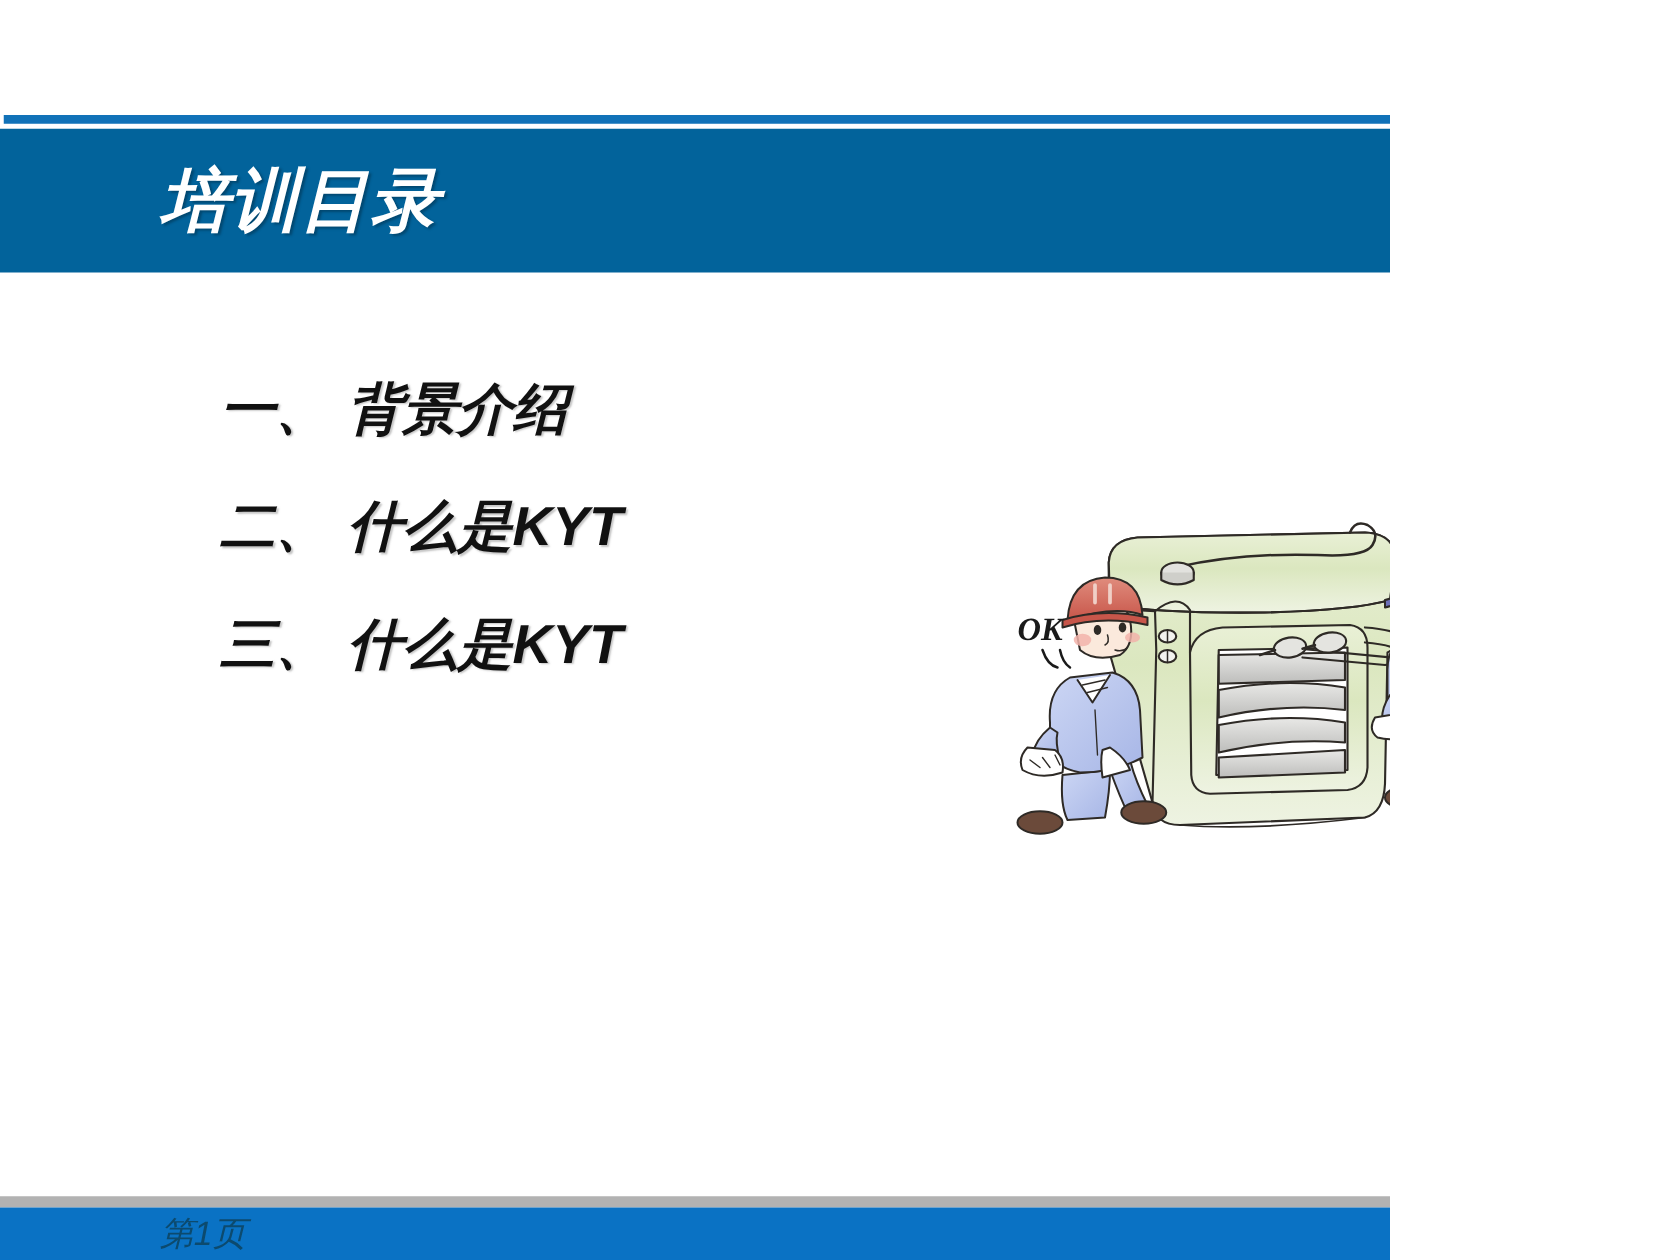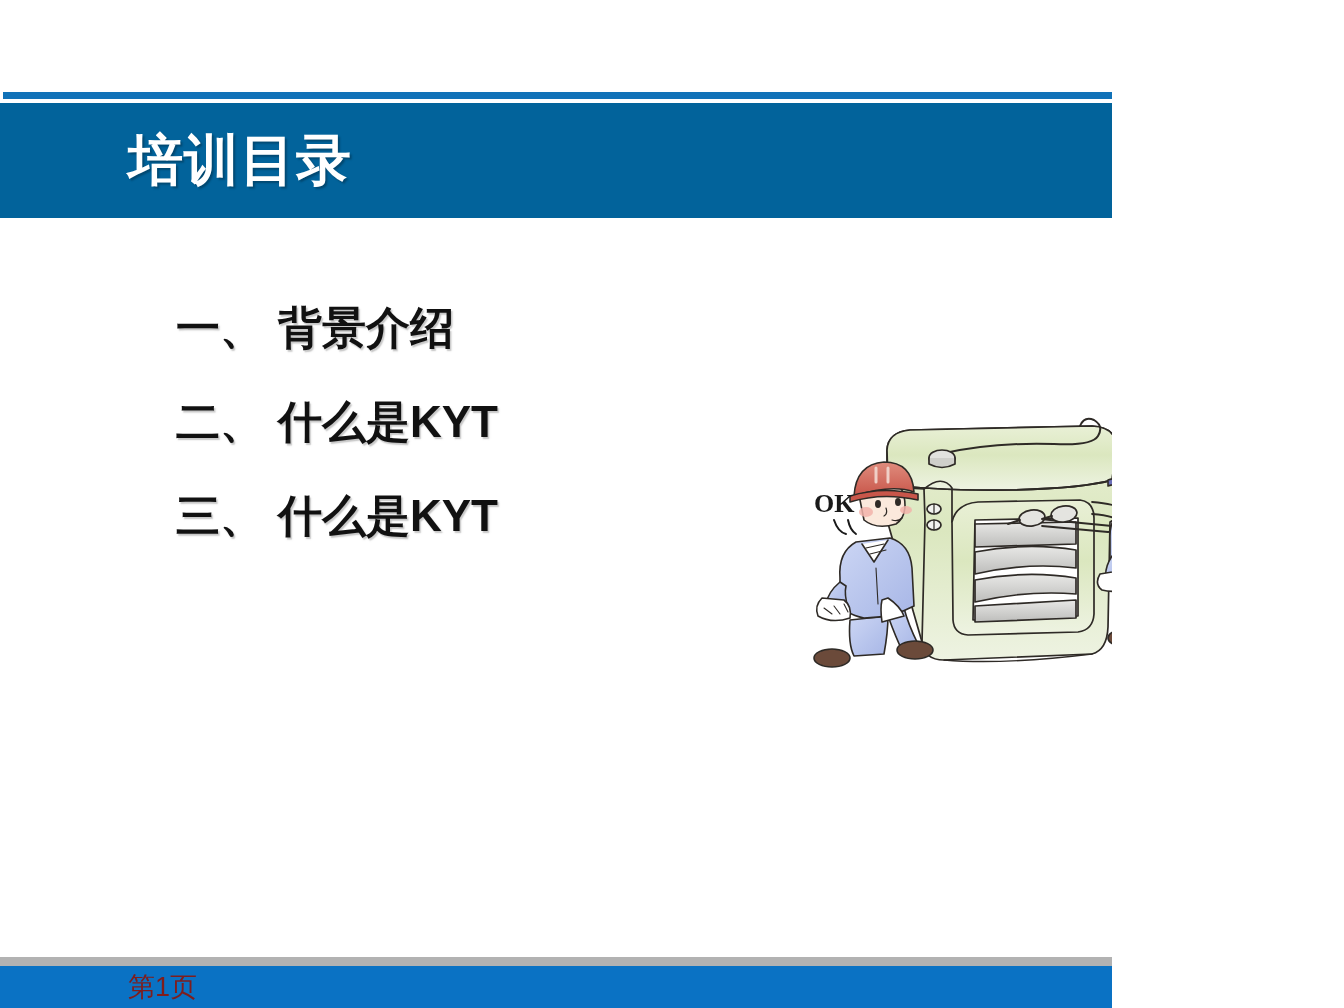--- a/index.html
+++ b/index.html
@@ -10,20 +10,21 @@
   }
   body {
     font-family: "Liberation Sans", "DejaVu Sans", sans-serif;
   }
   #slide {
     position: relative;
     width: 1112px;
     height: 1008px;
     background: #ffffff;
     overflow: hidden;
+    font-style: italic;
   }
 
   
   .header-rule {
     position: absolute;
     left: 3px;
     top: 92px;
     width: 1338px;
     height: 7px;
     background: #1172b8;
@@ -102,21 +103,21 @@
     top: 966px;
     width: 1344px;
     height: 42px;
     background: #0a72c4;
   }
   .footer-page {
     position: absolute;
     left: 128px;
     top: 970px;
     font-size: 27px;
-    color: #7f1d1d;
+    color: #0c4a6e;
     line-height: 34px;
     white-space: nowrap;
   }
 </style>
 </head>
 <body>
 
 <div id="slide">
 
   <div class="header-rule"></div>

